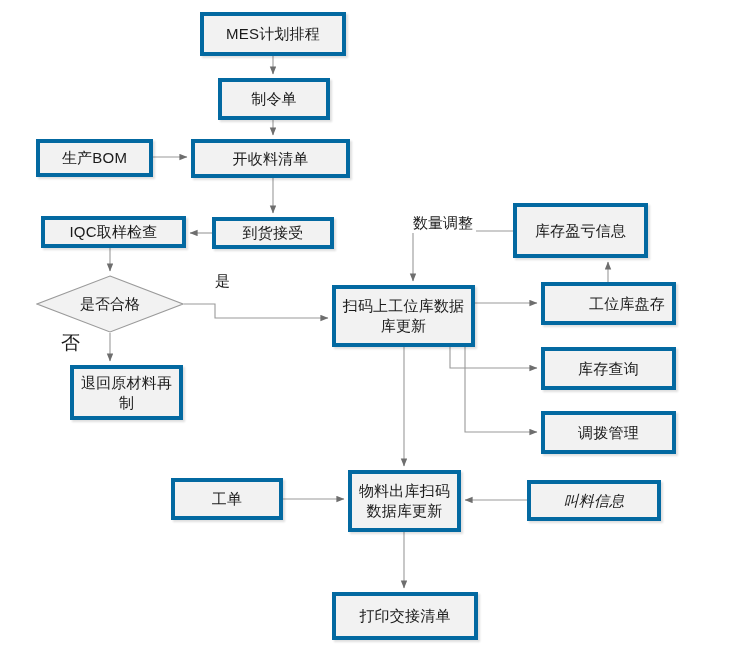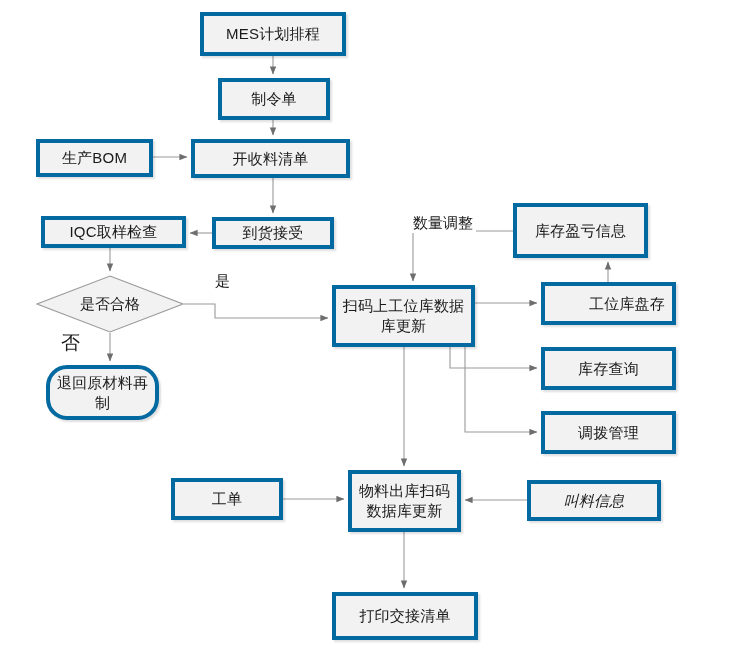--- a/index.html
+++ b/index.html
@@ -87,21 +87,21 @@
 
   <div class="node" style="left:41px;top:216px;width:145px;height:32px;">IQC取样检查</div>
 
   <div class="diamond-wrap" style="left:36px;top:275px;width:148px;height:58px;">
     <svg class="diamond-shape" width="148" height="58" viewBox="0 0 148 58">
       <polygon points="74,1 147,29 74,57 1,29" fill="#f2f2f2" stroke="#9a9a9a" stroke-width="1.1"></polygon>
     </svg>
     <div class="diamond-label">是否合格</div>
   </div>
 
-  <div class="node" style="left:46px;top:365px;width:113px;height:55px;border-radius:21px;">退回原材料再
+  <div class="node" style="left:70px;top:365px;width:113px;height:55px;">退回原材料再
 制</div>
 
   <div class="node" style="left:332px;top:285px;width:143px;height:62px;">扫码上工位库数据
 库更新</div>
 
   <div class="node" style="left:513px;top:203px;width:135px;height:55px;">库存盈亏信息</div>
 
   <div class="node" style="left:541px;top:282px;width:135px;height:43px;padding-left:41px;">工位库盘存</div>
 
   <div class="node" style="left:541px;top:347px;width:135px;height:43px;">库存查询</div>

